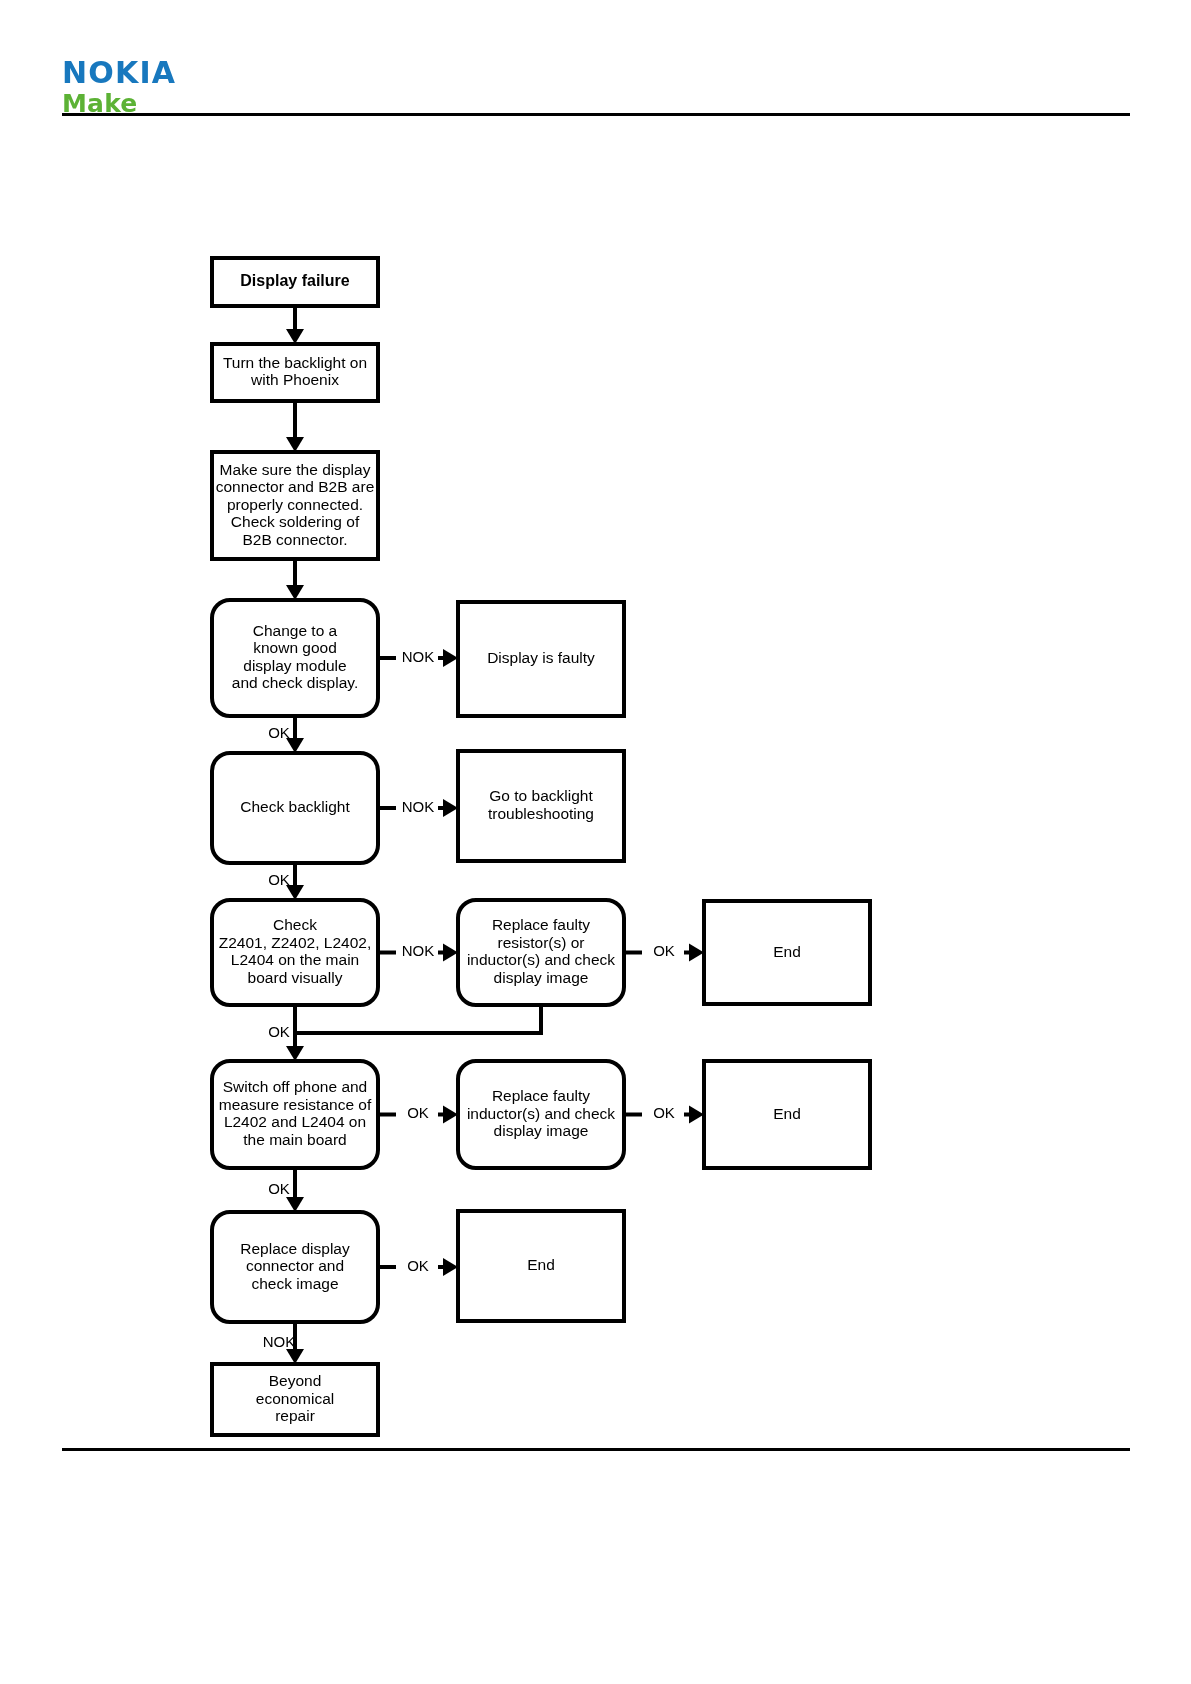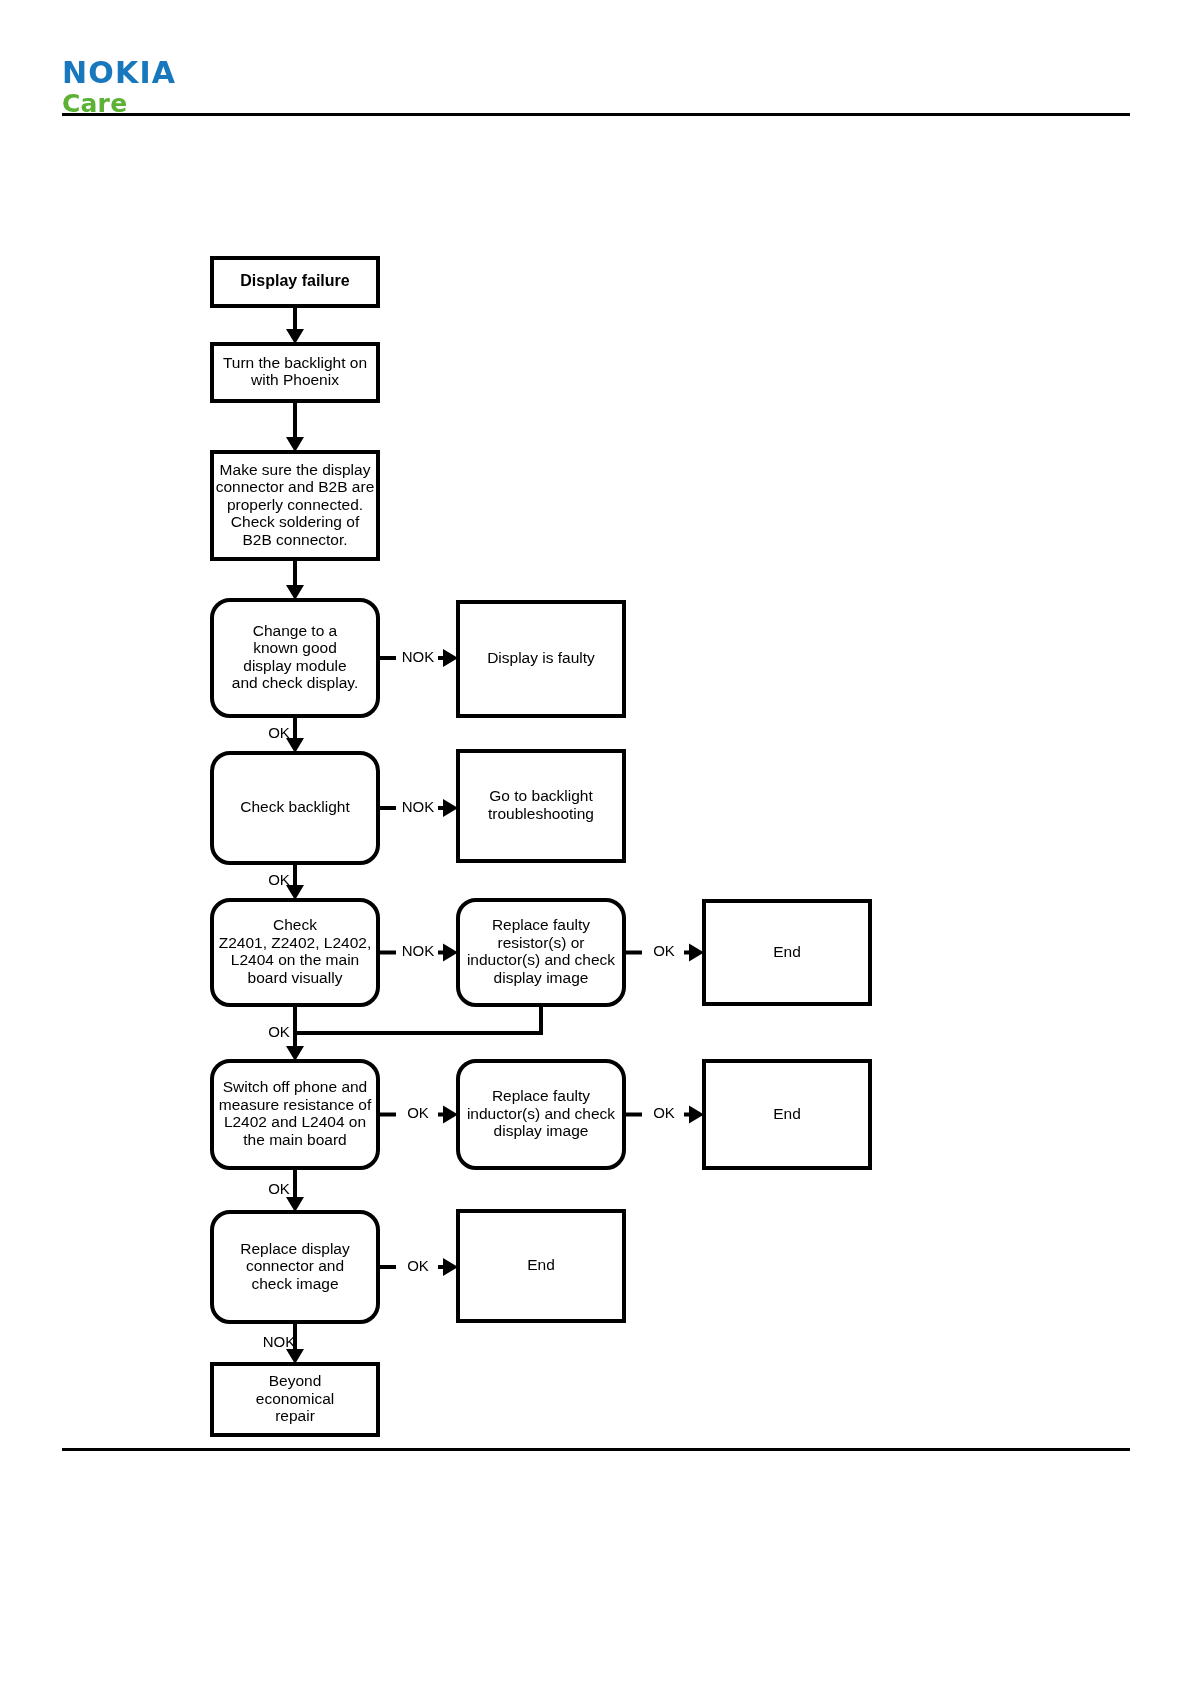--- a/index.html
+++ b/index.html
@@ -112,21 +112,21 @@
   }
 </style>
 </head>
 <body>
 
 <div class="page">
 
   <div class="header">
     <div class="logo-block">
       <span class="logo-nokia">NOKIA</span>
-      <span class="logo-care">Care</span>
+      <span class="logo-care">Make</span>
     </div>
     <div class="header-rule"></div>
   </div>
 
   <div class="flow">
     <svg id="flow-svg" width="1191" height="1684" viewBox="0 0 1191 1684">
       <g id="edges-layer">
           <g>
             <line x1="295" y1="306" x2="295" y2="331" class="edge-line"></line>
             <polygon points="286,329 304,329 295,344" class="edge-head"></polygon>

